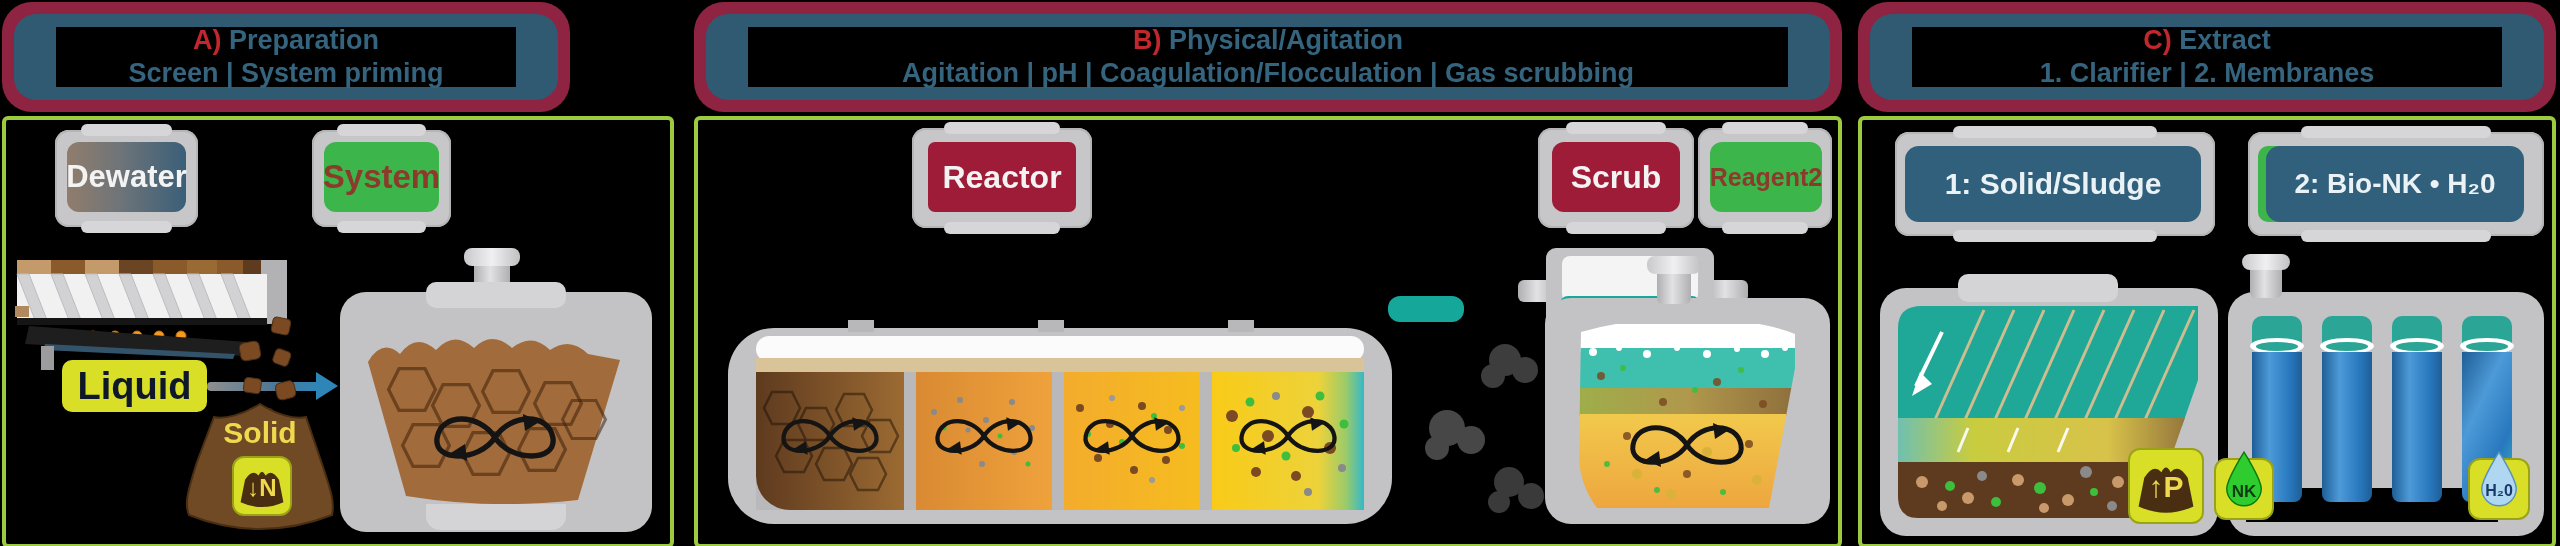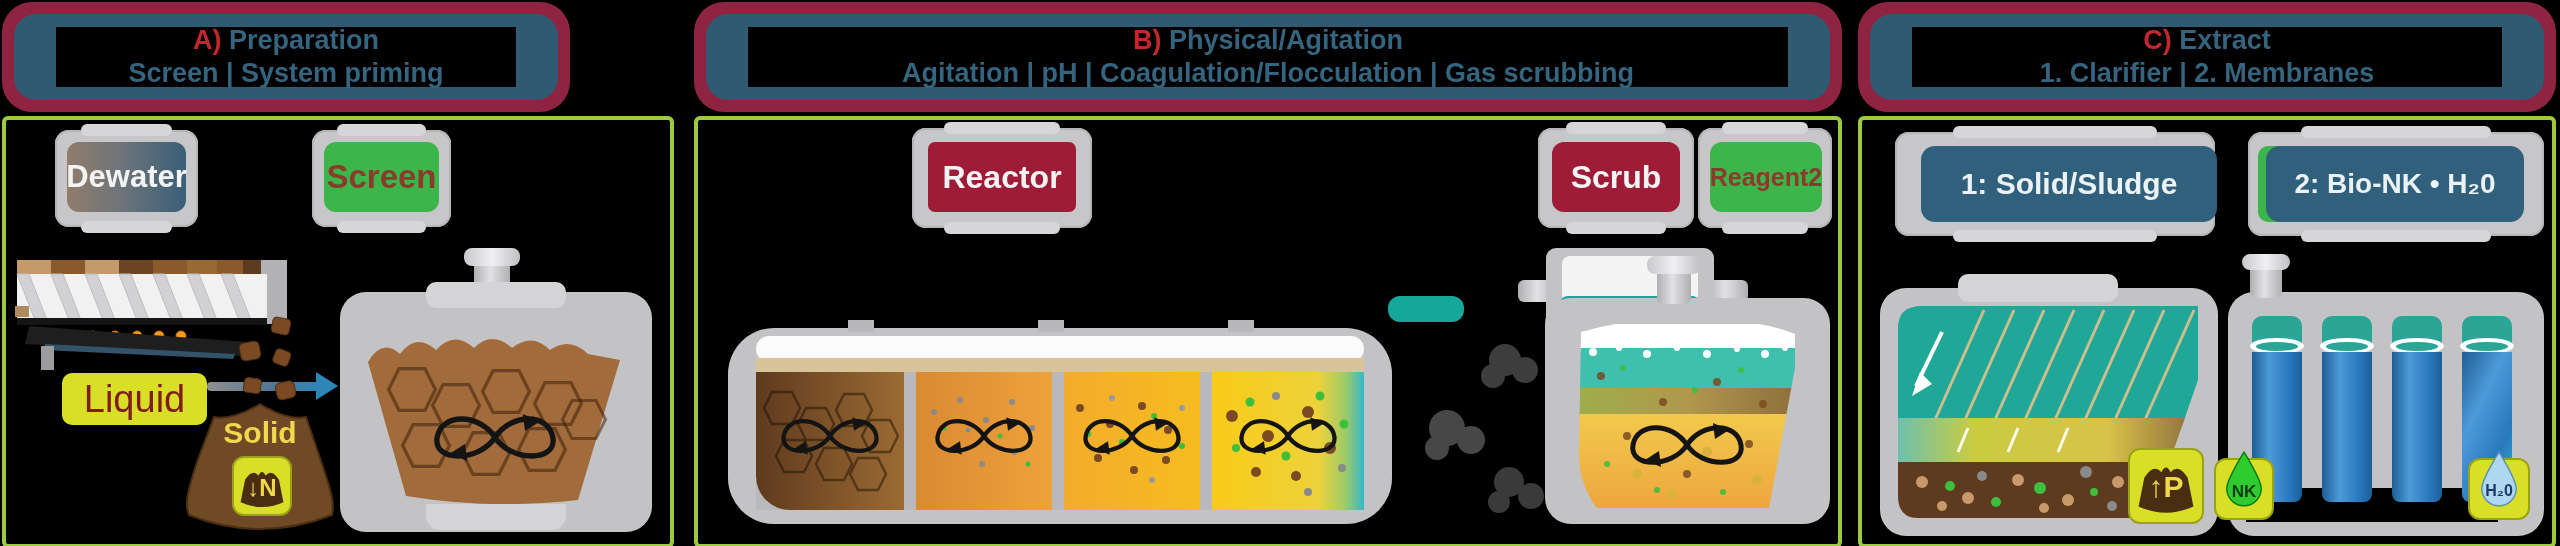--- a/index.html
+++ b/index.html
@@ -23,21 +23,21 @@
        font-weight:bold;z-index:2;}
   .btn.maroon{background:#9E1C38;color:#F3F3F3;}
   .btn.green{background:#3CB54A;color:#8C3A2C;}
   .btn.blue{background:#30607B;color:#EAF2F6;}
   .btn.dewater{background:linear-gradient(90deg,#907D6C,#6E7479 45%,#3A5F78);color:#F3F3F3;}
   .tank{position:absolute;background:#C3C3C5;border-radius:26px;}
   .pipe{position:absolute;background:linear-gradient(90deg,#AFAFB2,#E2E2E4 45%,#AFAFB2);border-radius:6px;}
   .pipecap{position:absolute;background:linear-gradient(90deg,#C9C9CB,#F0F0F2 50%,#C0C0C2);border-radius:8px;}
   .flange{position:absolute;background:#D4D4D6;border-radius:10px;}
   .tag{position:absolute;background:#D8DF26;border-radius:10px;display:flex;align-items:center;
-       justify-content:center;font-weight:normal;color:#7f1d1d;margin-top:13px;}
+       justify-content:center;font-weight:bold;color:#0f172a;}
   .icon-sq{position:absolute;background:#D8DF26;border-radius:12px;border:2px solid #9aa315;}
   .icon-sq .glyph{position:absolute;left:0;right:0;text-align:center;font-weight:bold;}
   .smoke{position:absolute;}
 </style>
 </head>
 <body>
 
 <svg width="0" height="0" style="position:absolute">
   <defs>
     <symbol id="inf" viewBox="0 0 140 70">
@@ -86,21 +86,21 @@
       <div>1. Clarifier | 2. Membranes</div>
     </div>
   </div>
 
   <div class="pbody" style="left:2px;width:664px;">
 
     <div class="plate" style="left:49px;top:10px;width:143px;height:97px;"></div>
     <div class="btn dewater" style="left:61px;top:22px;width:119px;height:70px;font-size:31px;">Dewater</div>
 
     <div class="plate" style="left:306px;top:10px;width:139px;height:97px;"></div>
-    <div class="btn green" style="left:318px;top:22px;width:115px;height:70px;font-size:33px;">Screen</div>
+    <div class="btn green" style="left:318px;top:22px;width:115px;height:70px;font-size:33px;">System</div>
 
     <svg style="position:absolute;left:9px;top:140px;" width="275" height="110">
       <rect x="2" y="0" width="252" height="20" fill="#8A5A2A"></rect>
       <rect x="2" y="0" width="34" height="20" fill="#C49A6B"></rect>
         <rect x="70" y="0" width="34" height="20" fill="#C49A6B"></rect>
       <rect x="104" y="0" width="34" height="20" fill="#6B4423"></rect>
         <rect x="172" y="0" width="30" height="20" fill="#9A6A35"></rect>
       <rect x="228" y="0" width="26" height="20" fill="#5E3A1E"></rect>
       <rect x="246" y="-2" width="26" height="66" fill="#B2B2B4"></rect>
       <rect x="2" y="14" width="250" height="46" fill="#F1F1F2"></rect>
@@ -381,21 +381,21 @@
             </g>
           <use href="#inf" x="50" y="86" width="140" height="70"></use>
         </g>
       </svg>
     </div>
   </div>
 
   <div class="pbody" style="left:1858px;width:690px;">
 
     <div class="plate" style="left:33px;top:12px;width:320px;height:104px;"></div>
-    <div class="btn blue" style="left:59px;top:26px;width:296px;height:76px;font-size:30px;border-radius:14px;">1: Solid/Sludge</div>
+    <div class="btn blue" style="left:43px;top:26px;width:296px;height:76px;font-size:30px;border-radius:14px;">1: Solid/Sludge</div>
 
     <div class="plate" style="left:386px;top:12px;width:296px;height:104px;"></div>
     <div style="position:absolute;left:396px;top:26px;width:30px;height:76px;background:#3CB54A;border-radius:10px;z-index:2;"></div>
     <div class="btn blue" style="left:404px;top:26px;width:258px;height:76px;font-size:28px;border-radius:14px;">2: Bio-NK • H₂0</div>
 
     <div class="tank" style="left:18px;top:168px;width:338px;height:248px;">
       <div class="flange" style="left:78px;top:-14px;width:160px;height:28px;"></div>
       <svg style="position:absolute;left:18px;top:18px;" width="300" height="212">
         <defs>
           <clipPath id="clclip">

